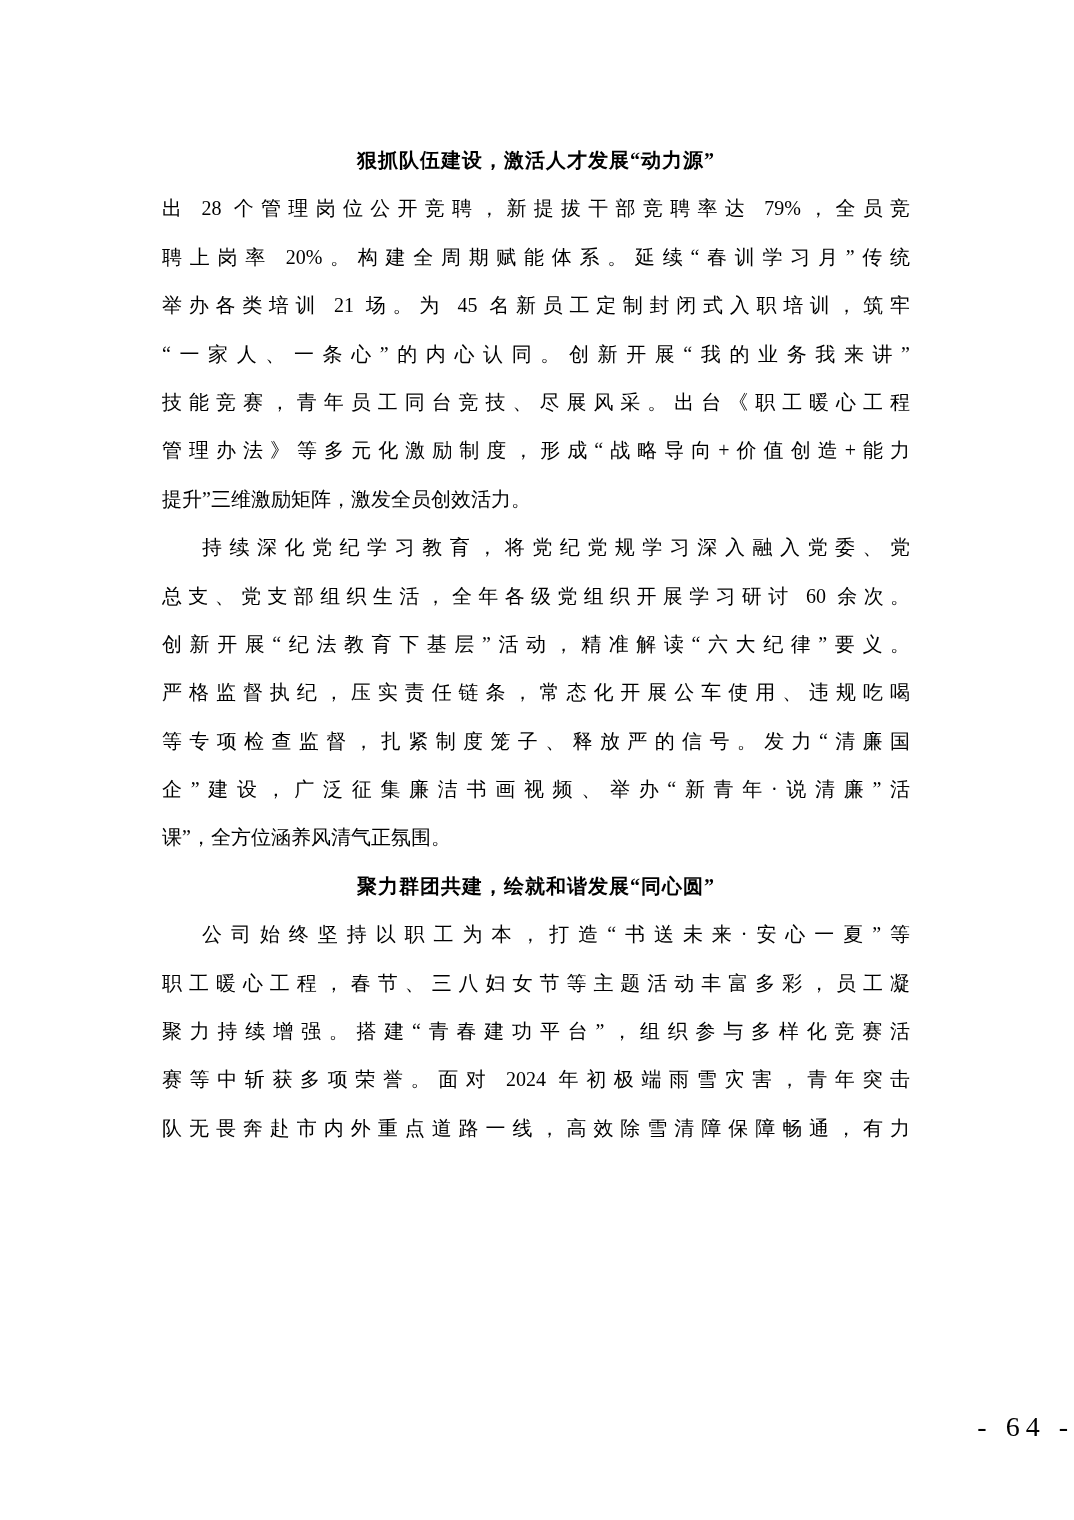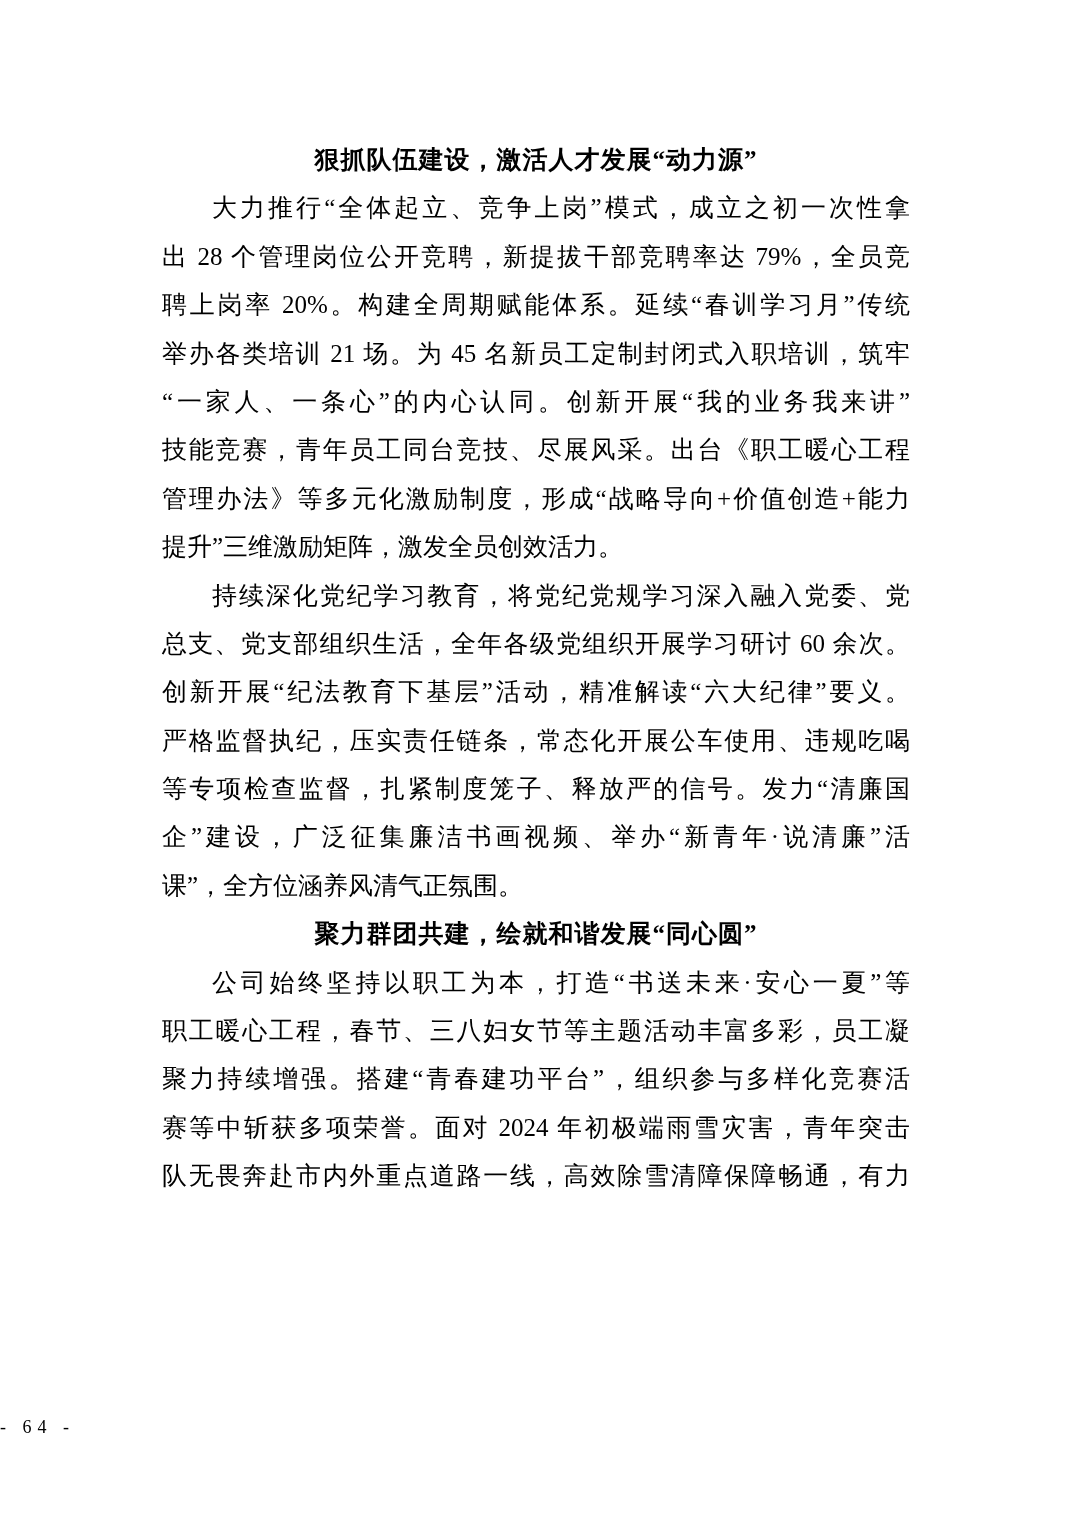--- a/index.html
+++ b/index.html
@@ -15,21 +15,21 @@
     background: #ffffff;
     overflow: hidden;
     font-family: "Liberation Serif", "DejaVu Serif", serif;
     color: #000000;
   }
   .doc-body {
     position: absolute;
     left: 162px;
     top: 136px;
     width: 748px;
-    font-size: 25px;
+    font-size: 20px;
     line-height: 48.4px;
   }
   .heading {
     font-weight: bold;
     text-align: center;
     letter-spacing: 1px;
   }
   .line {
     text-align: justify;
     text-align-last: justify;
@@ -42,32 +42,31 @@
   .line.lastfree {
     text-align-last: left;
   }
   .page-number {
     position: absolute;
     left: 0;
     top: 1403px;
     width: 100%;
     height: 48px;
     line-height: 48px;
-    text-align: left;
-    font-size: 18px;
+    text-align: right;
+    font-size: 28px;
     letter-spacing: 6px;
   }
 </style>
 </head>
 <body>
 
 <div class="page">
   <div class="doc-body">
       <div class="heading">狠抓队伍建设，激活人才发展“动力源”</div>
-      <div class="line first">大力推行“全体起立、竞争上岗”模式，成立之初一次性拿</div>
       <div class="line">出 28 个管理岗位公开竞聘，新提拔干部竞聘率达 79%，全员竞</div>
       <div class="line">聘上岗率 20%。构建全周期赋能体系。延续“春训学习月”传统</div>
       <div class="line">举办各类培训 21 场。为 45 名新员工定制封闭式入职培训，筑牢</div>
       <div class="line">“一家人、一条心”的内心认同。创新开展“我的业务我来讲”</div>
       <div class="line">技能竞赛，青年员工同台竞技、尽展风采。出台《职工暖心工程</div>
       <div class="line">管理办法》等多元化激励制度，形成“战略导向+价值创造+能力</div>
       <div class="line lastfree">提升”三维激励矩阵，激发全员创效活力。</div>
       <div class="line first">持续深化党纪学习教育，将党纪党规学习深入融入党委、党</div>
       <div class="line">总支、党支部组织生活，全年各级党组织开展学习研讨 60 余次。</div>
       <div class="line">创新开展“纪法教育下基层”活动，精准解读“六大纪律”要义。</div>

